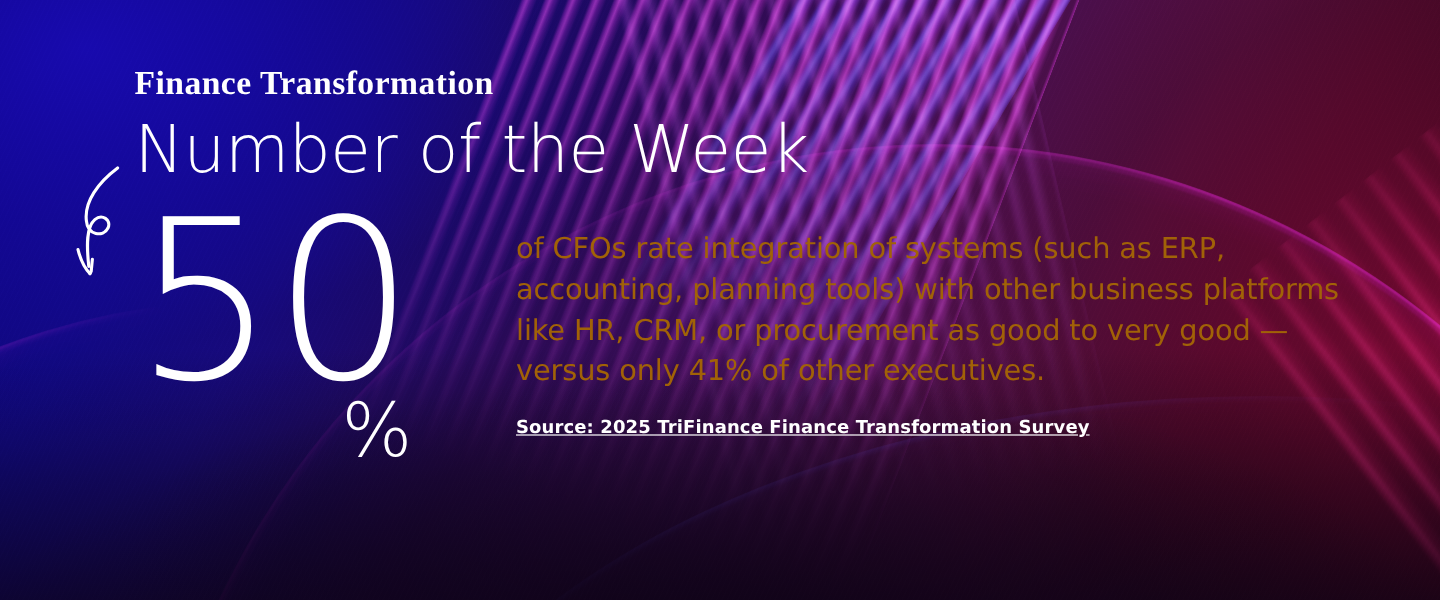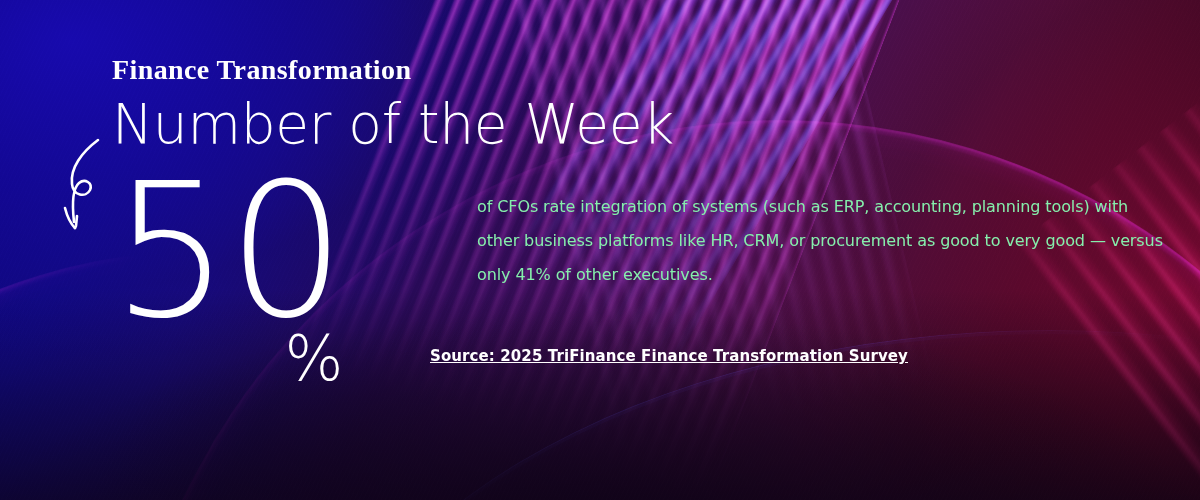--- a/index.html
+++ b/index.html
@@ -260,25 +260,24 @@
     color:#ffffff;
     margin-left:18px;
     margin-bottom:20px;
   }
 
   #body-copy{
     position:absolute;left:430px;top:190px;
     width:690px;
     font-family:"DejaVu Sans","Liberation Sans",sans-serif;
     font-weight:400;
-    font-size:16px;
+    font-size:24px;
     line-height:34px;
-    color:#86efac;
+    color:#a16207;
     letter-spacing:-0.1px;
-    margin-left:47px;
   }
   #source-line{
     position:absolute;left:430px;top:347px;
     font-family:"DejaVu Sans","Liberation Sans",sans-serif;
     font-weight:700;
     font-size:15px;
     letter-spacing:0.1px;
     color:#ffffff;
     text-decoration:underline;
   }

